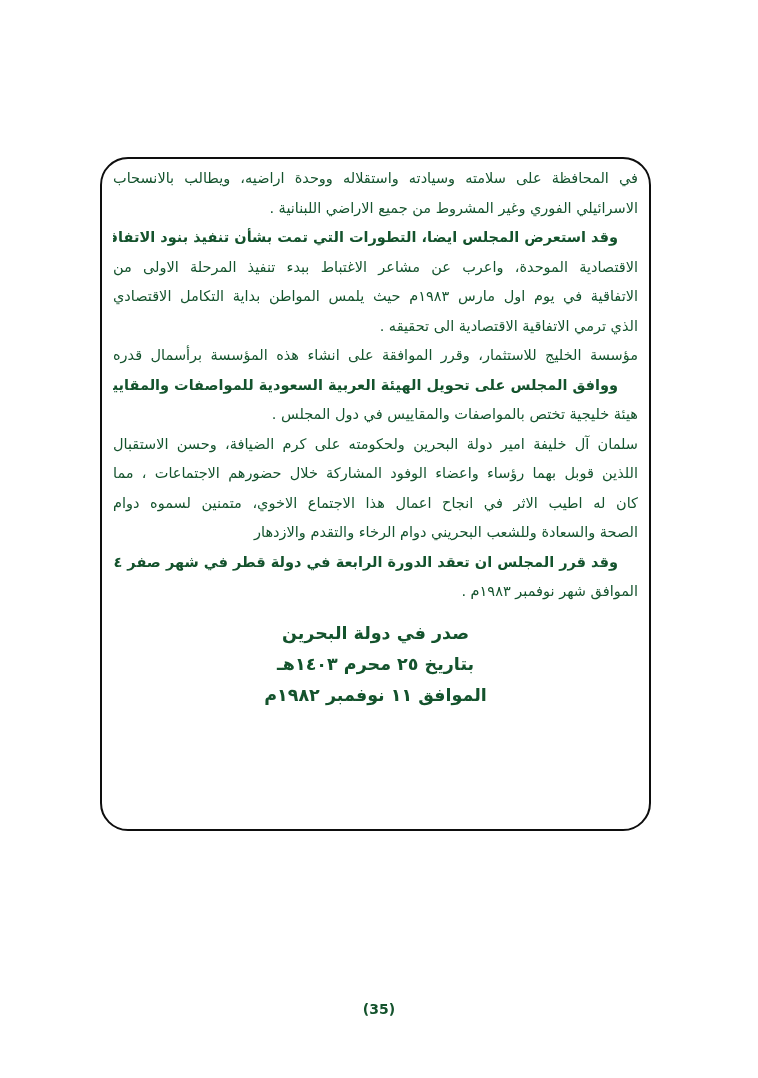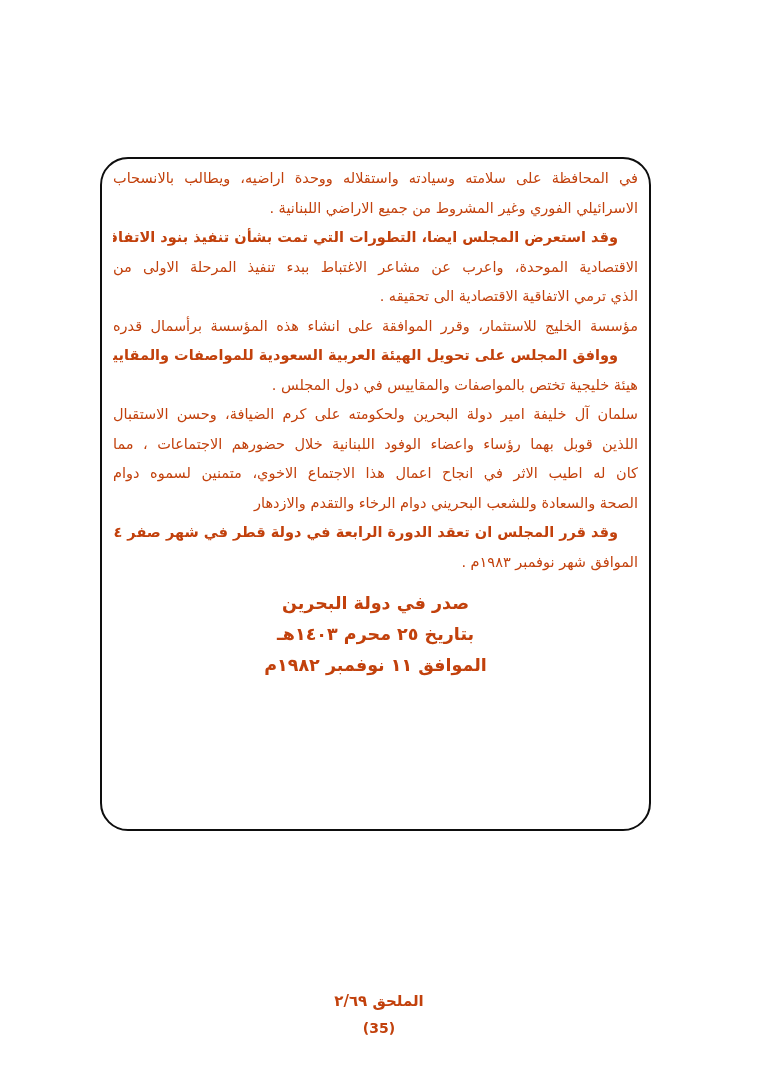--- a/index.html
+++ b/index.html
@@ -73,48 +73,48 @@
   }
   .footer .pageno {
     font-size: 14px;
     line-height: 18px;
     margin-top: 8px;
   }
 </style>
 </head>
 <body>
 
-<div class="page" style="color: #c2410c;">
+<div class="page" style="color: #14532d;">
 
   <div class="doc-box" dir="rtl" style="border-color: rgb(14, 14, 14);">
 
     <div class="body-lines">
 
     <div class="line full">في المحافظة على سلامته وسيادته واستقلاله ووحدة اراضيه، ويطالب بالانسحاب</div>
         <div class="line end">الاسرائيلي الفوري وغير المشروط من جميع الاراضي اللبنانية .</div>
         <div class="line start">وقد استعرض المجلس ايضا، التطورات التي تمت بشأن تنفيذ بنود الاتفاقية</div>
         <div class="line full">الاقتصادية الموحدة، واعرب عن مشاعر الاغتباط ببدء تنفيذ المرحلة الاولى من</div>
+        <div class="line full">الاتفاقية في يوم اول مارس ١٩٨٣م حيث يلمس المواطن بداية التكامل الاقتصادي</div>
         <div class="line end">الذي ترمي الاتفاقية الاقتصادية الى تحقيقه .</div>
         <div class="line full">مؤسسة الخليج للاستثمار، وقرر الموافقة على انشاء هذه المؤسسة برأسمال قدره</div>
         <div class="line start">ووافق المجلس على تحويل الهيئة العربية السعودية للمواصفات والمقاييس الى</div>
         <div class="line end">هيئة خليجية تختص بالمواصفات والمقاييس في دول المجلس .</div>
         <div class="line full">سلمان آل خليفة امير دولة البحرين ولحكومته على كرم الضيافة، وحسن الاستقبال</div>
-        <div class="line full">اللذين قوبل بهما رؤساء واعضاء الوفود اللبنانية خلال حضورهم الاجتماعات ، مما</div>
+        <div class="line full">اللذين قوبل بهما رؤساء واعضاء الوفود المشاركة خلال حضورهم الاجتماعات ، مما</div>
         <div class="line full">كان له اطيب الاثر في انجاح اعمال هذا الاجتماع الاخوي، متمنين لسموه دوام</div>
         <div class="line end">الصحة والسعادة وللشعب البحريني دوام الرخاء والتقدم والازدهار</div>
         <div class="line start">وقد قرر المجلس ان تعقد الدورة الرابعة في دولة قطر في شهر صفر ١٤٠٤هـ</div>
         <div class="line end">الموافق شهر نوفمبر ١٩٨٣م .</div>
       </div>
 
     <div class="signature">
       <div class="sig-line">صدر في دولة البحرين</div>
       <div class="sig-line">بتاريخ ٢٥ محرم ١٤٠٣هـ</div>
       <div class="sig-line">الموافق ١١ نوفمبر ١٩٨٢م</div>
     </div>
 
   </div>
 
   <div class="footer" dir="rtl">
-    <div class="appendix">الملحق ٢/٦٩</div>
     <div class="pageno">(35)</div>
   </div>
 
 </div>
 
 </body></html>

